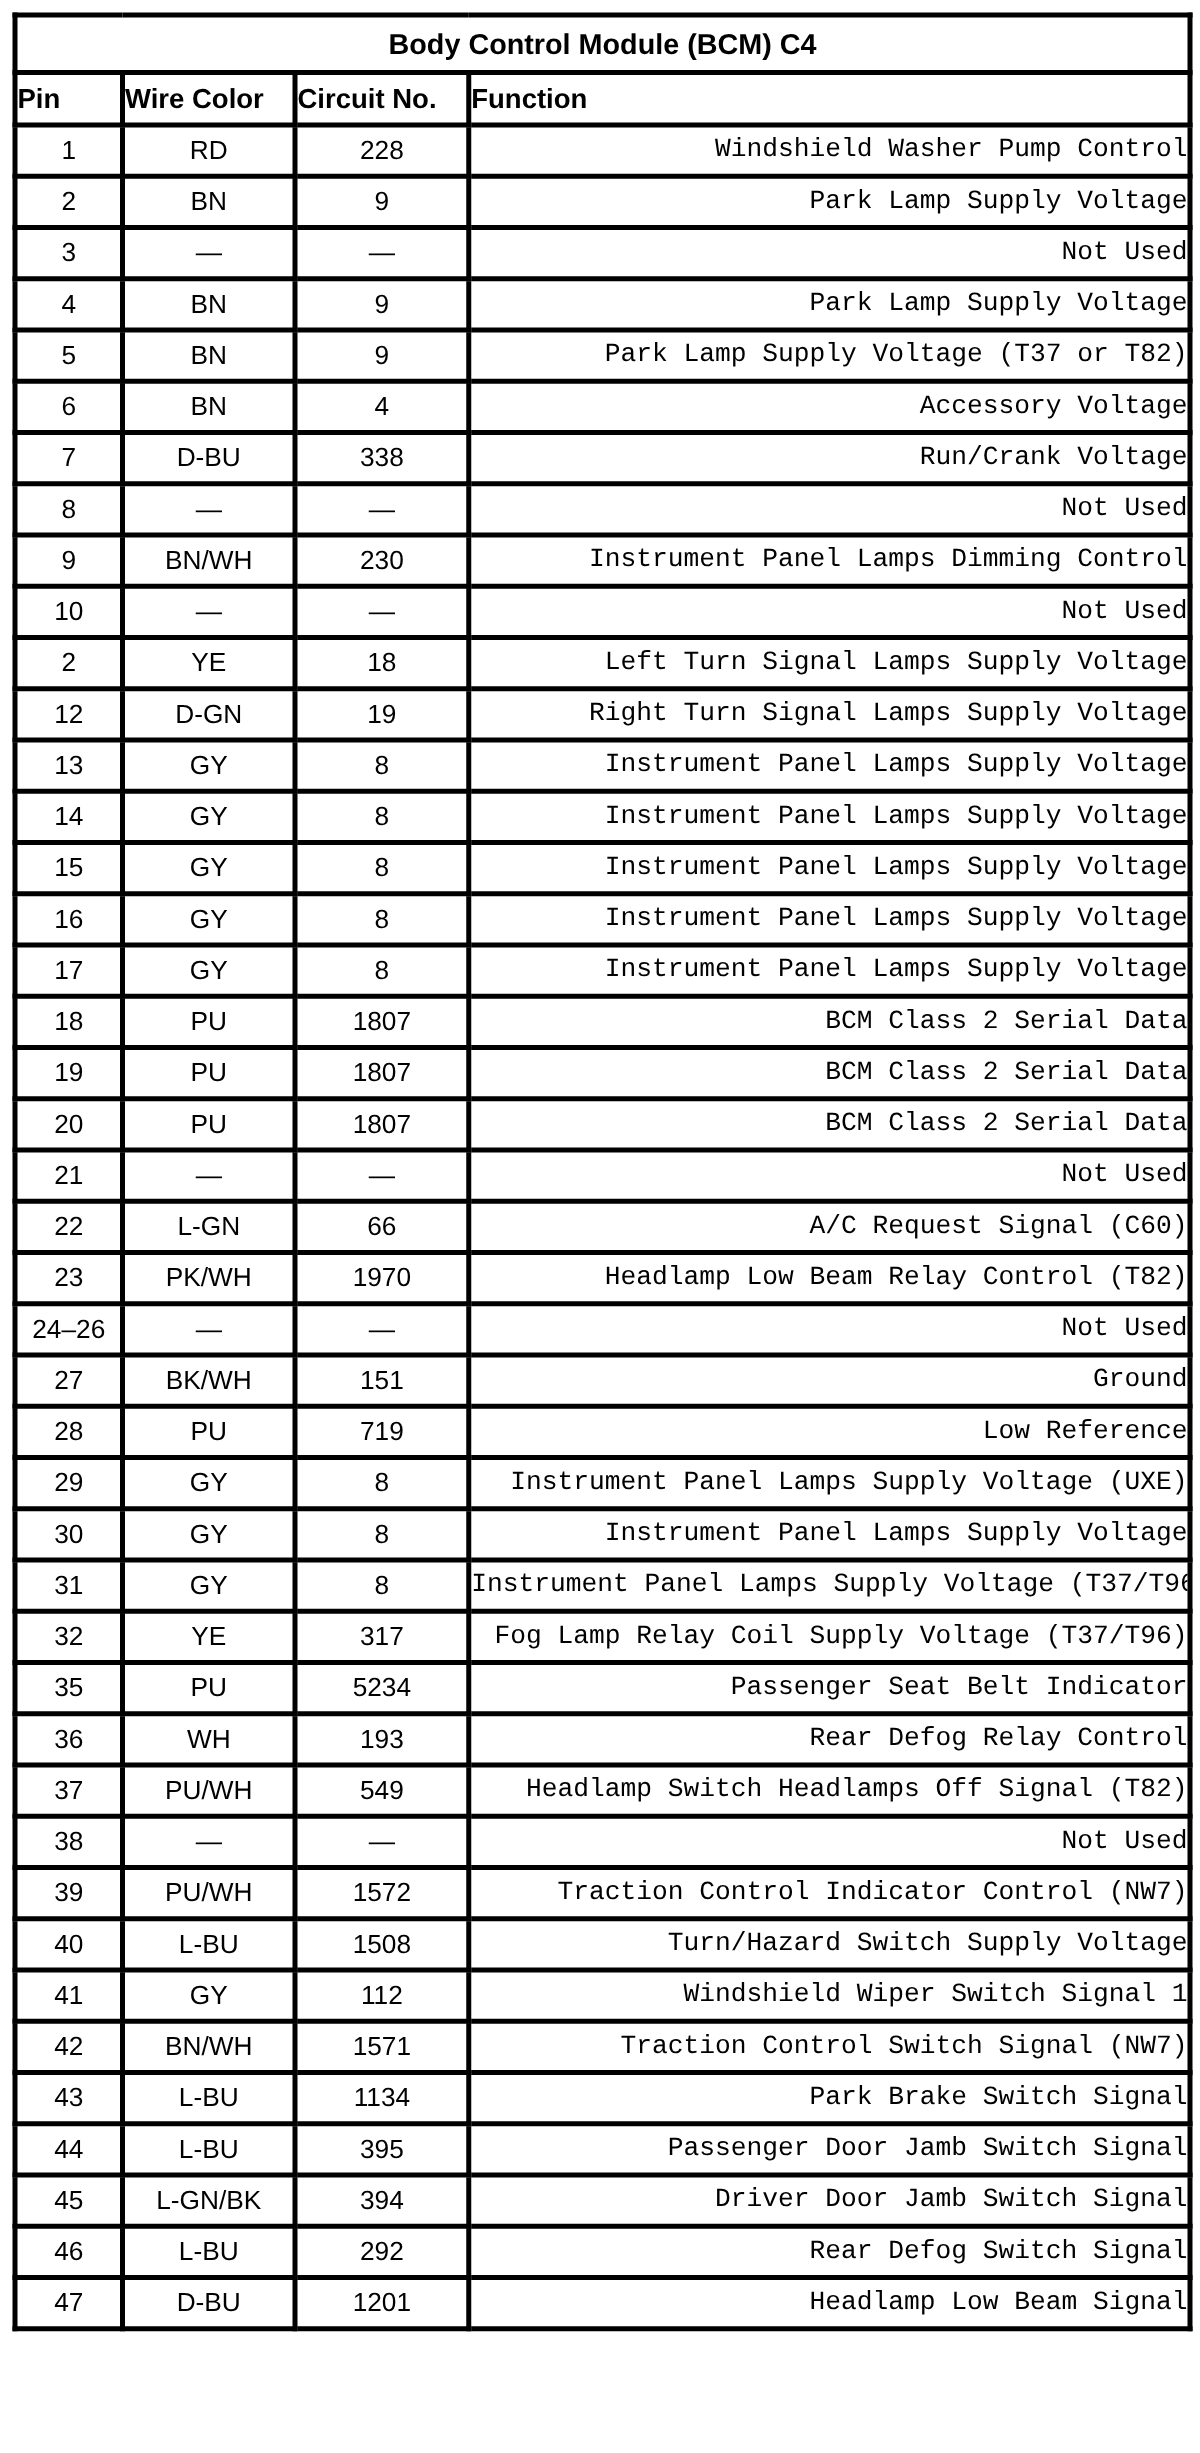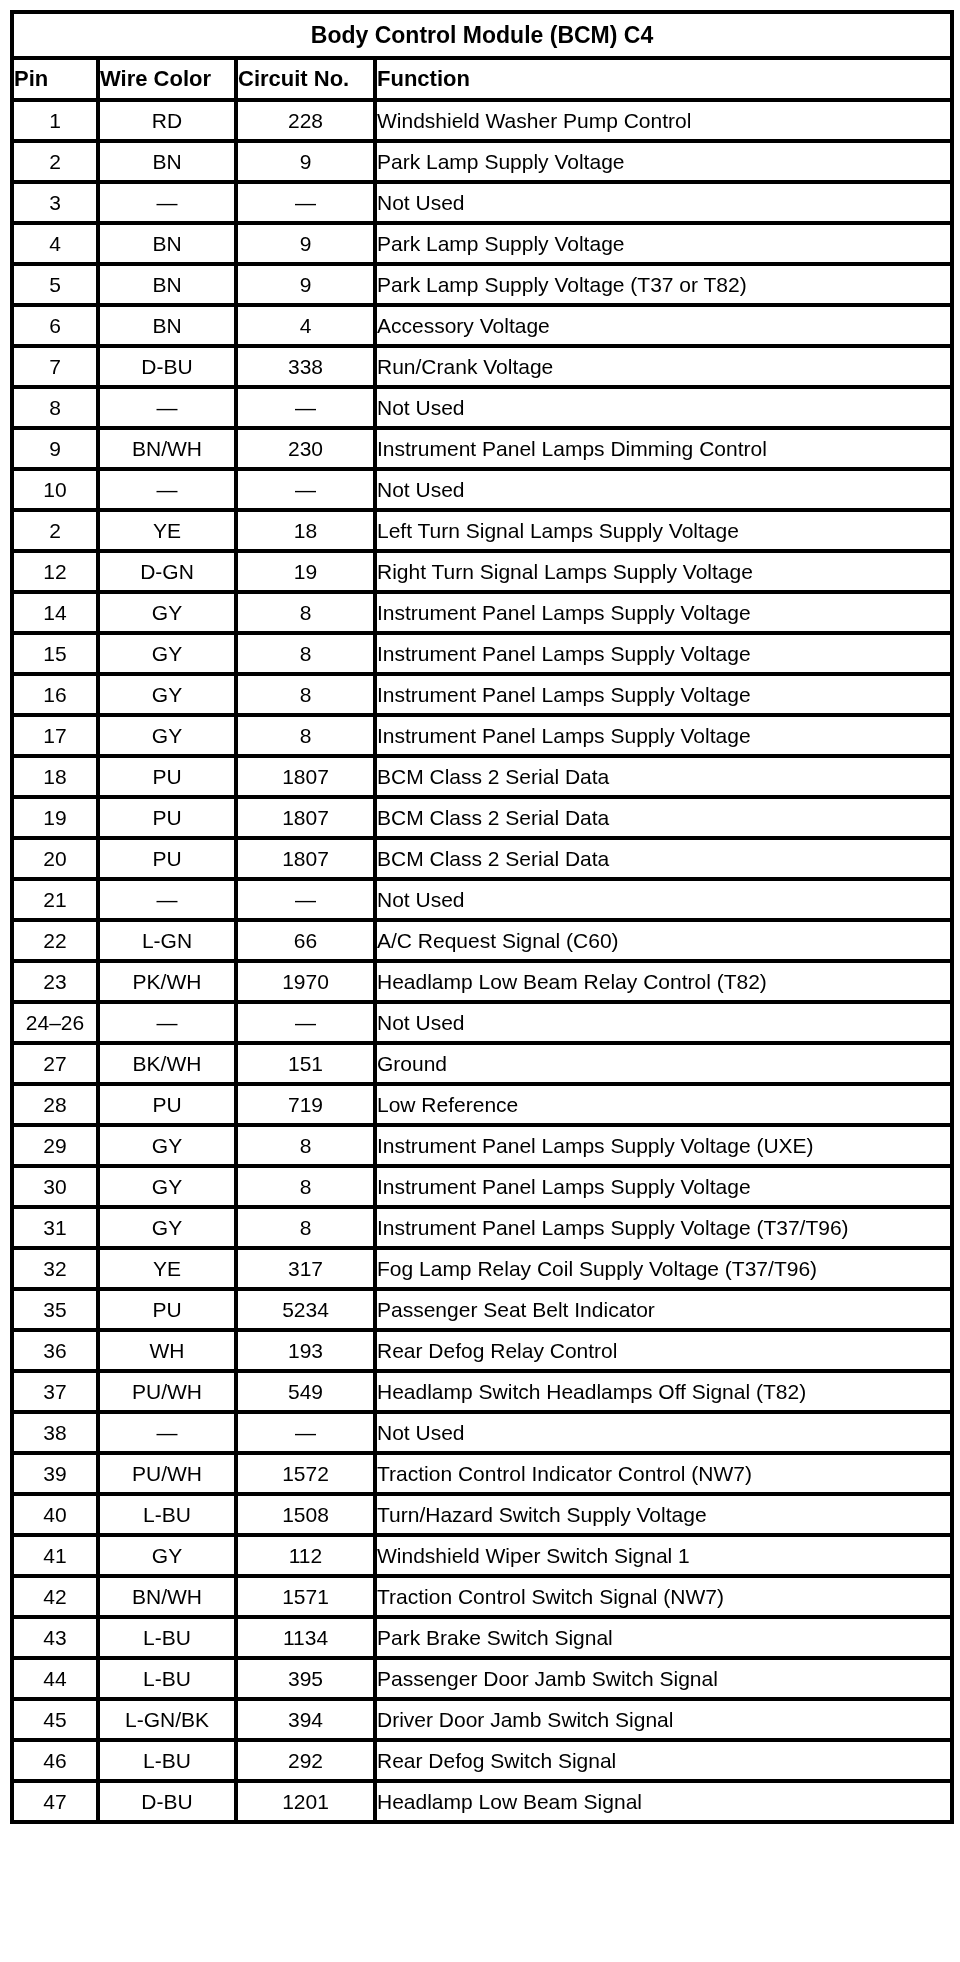--- a/index.html
+++ b/index.html
@@ -42,21 +42,21 @@
     font-size: 22px;
     font-weight: bold;
     text-align: left;
   }
   td.data-cell {
     height: 37px;
     font-size: 21px;
     font-weight: normal;
   }
   td.c-pin, td.c-wire, td.c-circuit { text-align: center; }
-  td.c-fn { text-align: left; padding-left: 6px; }
+  td.c-fn { text-align: right; padding-left: 6px; font-family: Liberation Mono, monospace; }
 </style>
 </head>
 <body>
 
 <div class="sheet">
   <table class="pinout">
     <colgroup>
       <col style="width:86px">
       <col style="width:138px">
       <col style="width:139px">
@@ -140,20 +140,26 @@
           <td class="data-cell c-circuit">18</td>
           <td class="data-cell c-fn">Left Turn Signal Lamps Supply Voltage</td>
         </tr>
         <tr>
           <td class="data-cell c-pin">12</td>
           <td class="data-cell c-wire">D-GN</td>
           <td class="data-cell c-circuit">19</td>
           <td class="data-cell c-fn">Right Turn Signal Lamps Supply Voltage</td>
         </tr>
         <tr>
+          <td class="data-cell c-pin">13</td>
+          <td class="data-cell c-wire">GY</td>
+          <td class="data-cell c-circuit">8</td>
+          <td class="data-cell c-fn">Instrument Panel Lamps Supply Voltage</td>
+        </tr>
+        <tr>
           <td class="data-cell c-pin">14</td>
           <td class="data-cell c-wire">GY</td>
           <td class="data-cell c-circuit">8</td>
           <td class="data-cell c-fn">Instrument Panel Lamps Supply Voltage</td>
         </tr>
         <tr>
           <td class="data-cell c-pin">15</td>
           <td class="data-cell c-wire">GY</td>
           <td class="data-cell c-circuit">8</td>
           <td class="data-cell c-fn">Instrument Panel Lamps Supply Voltage</td>

